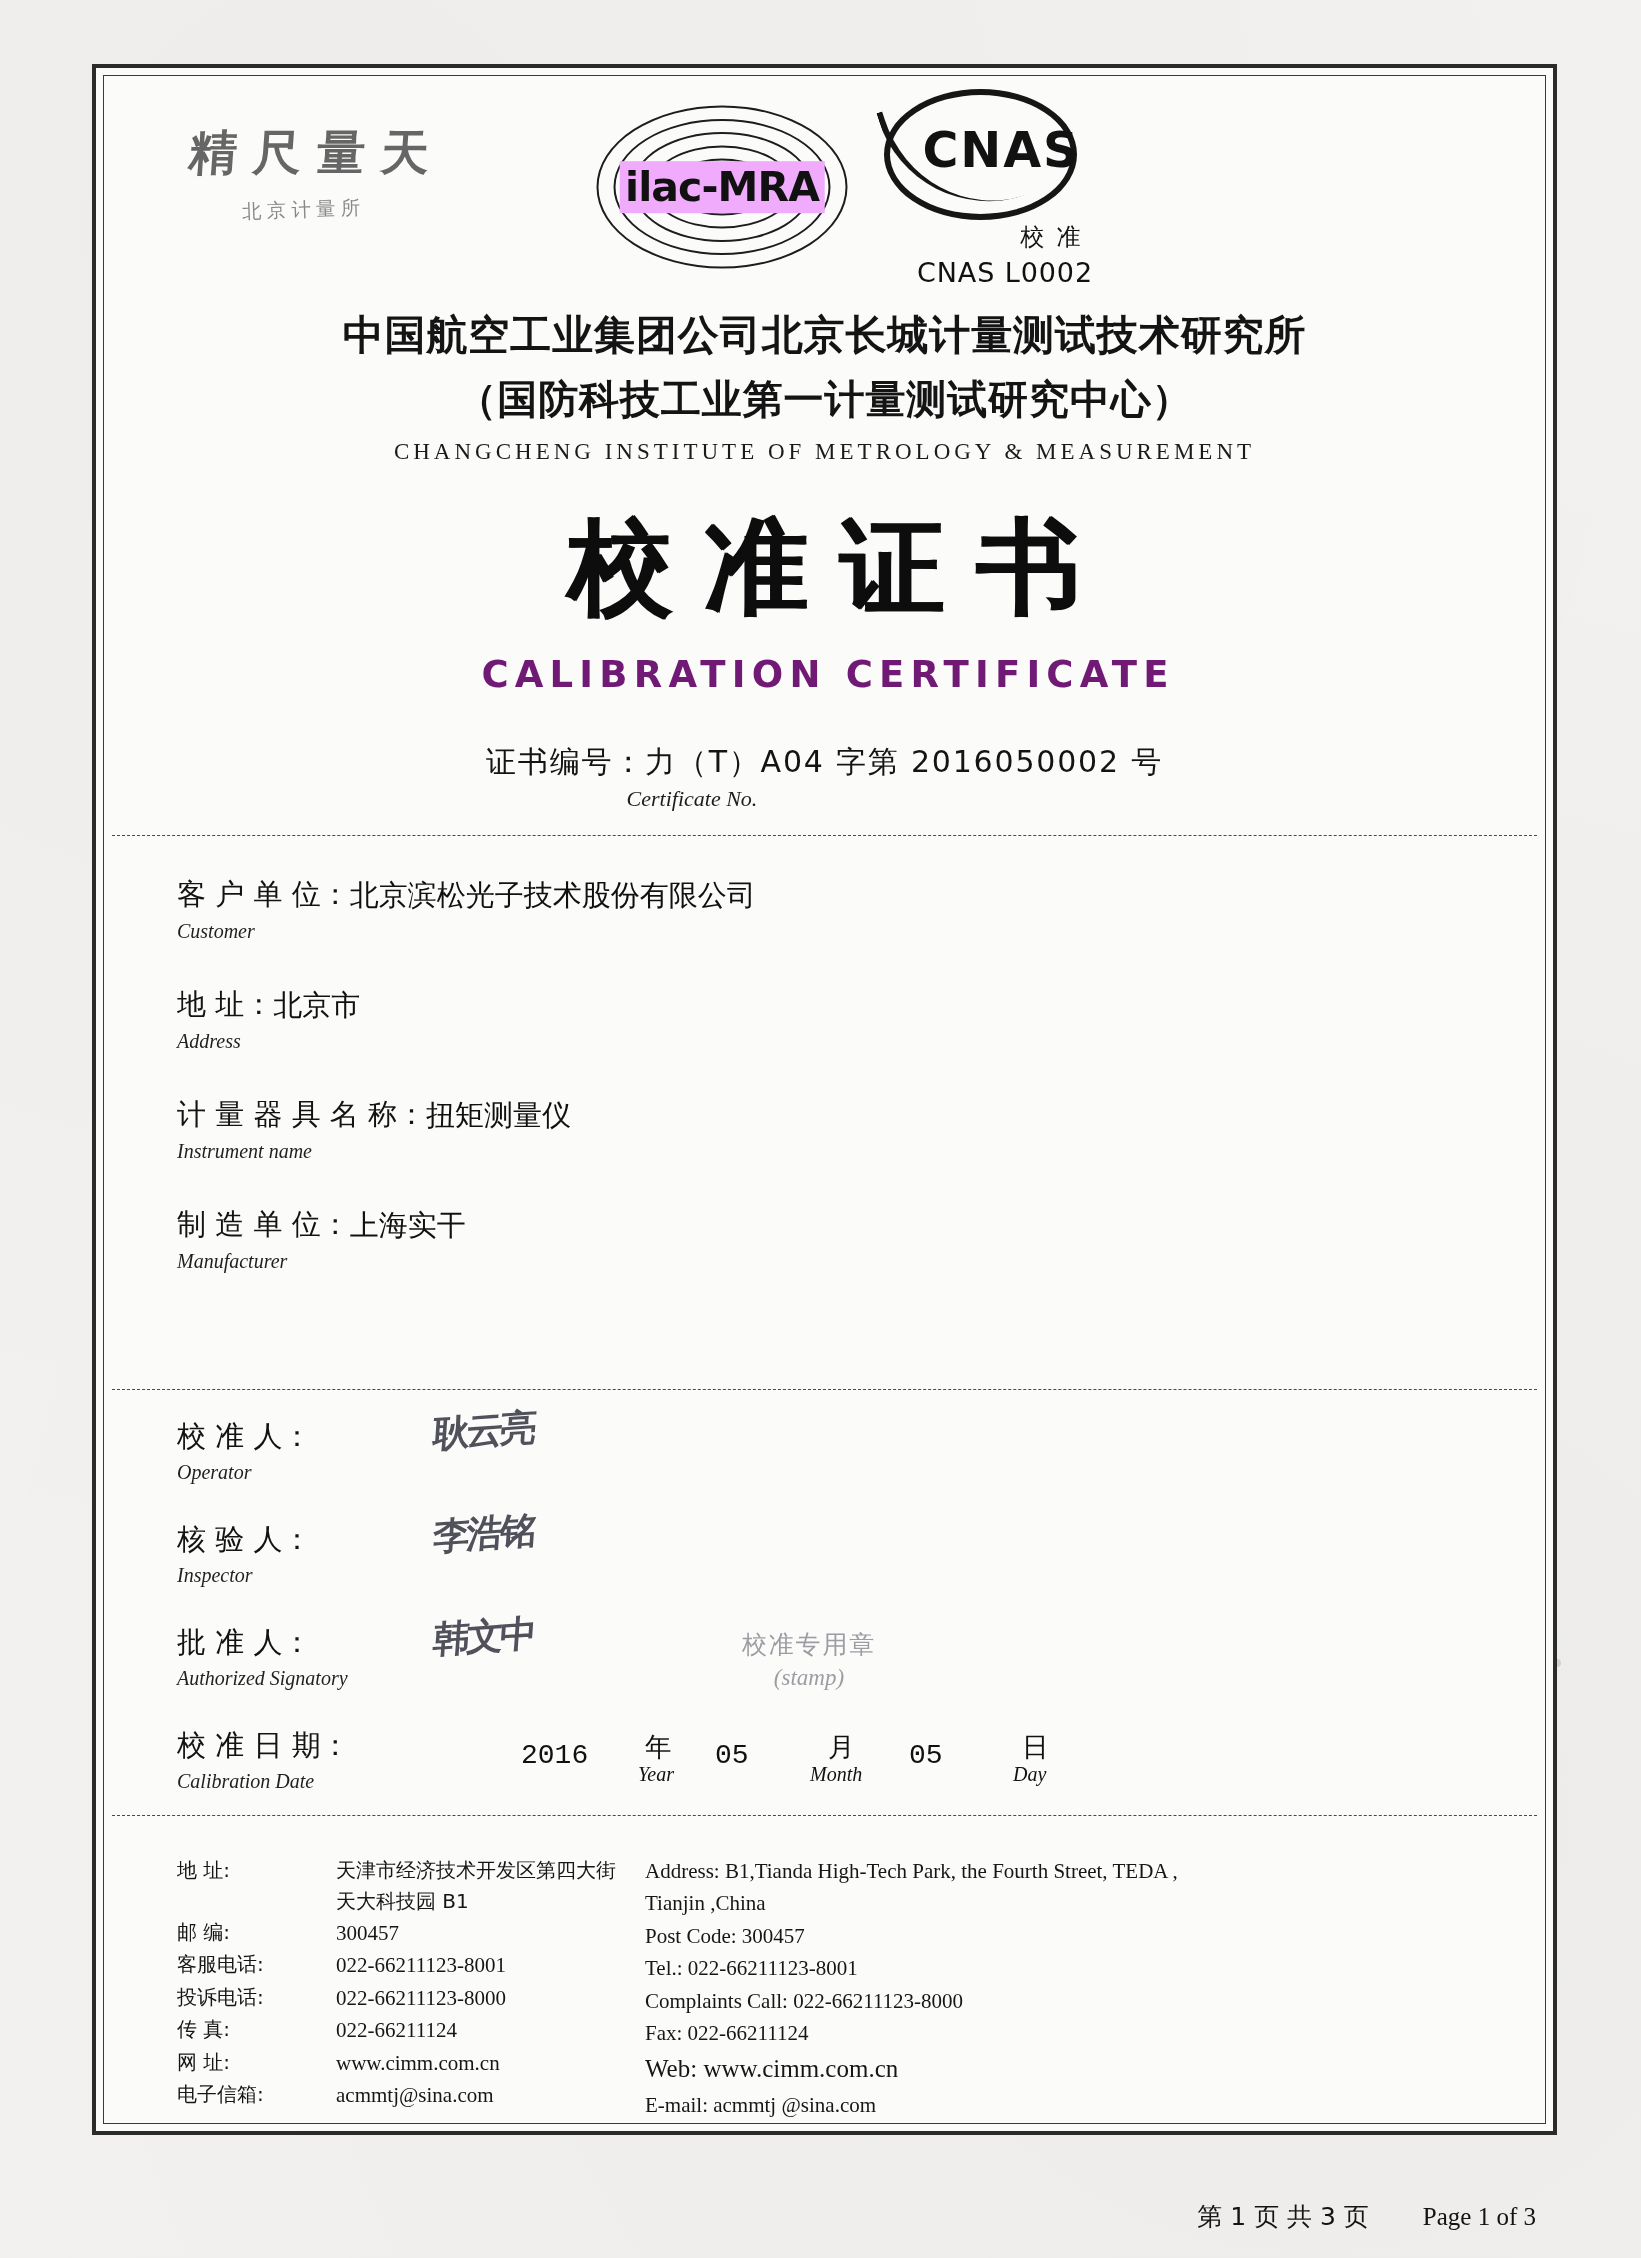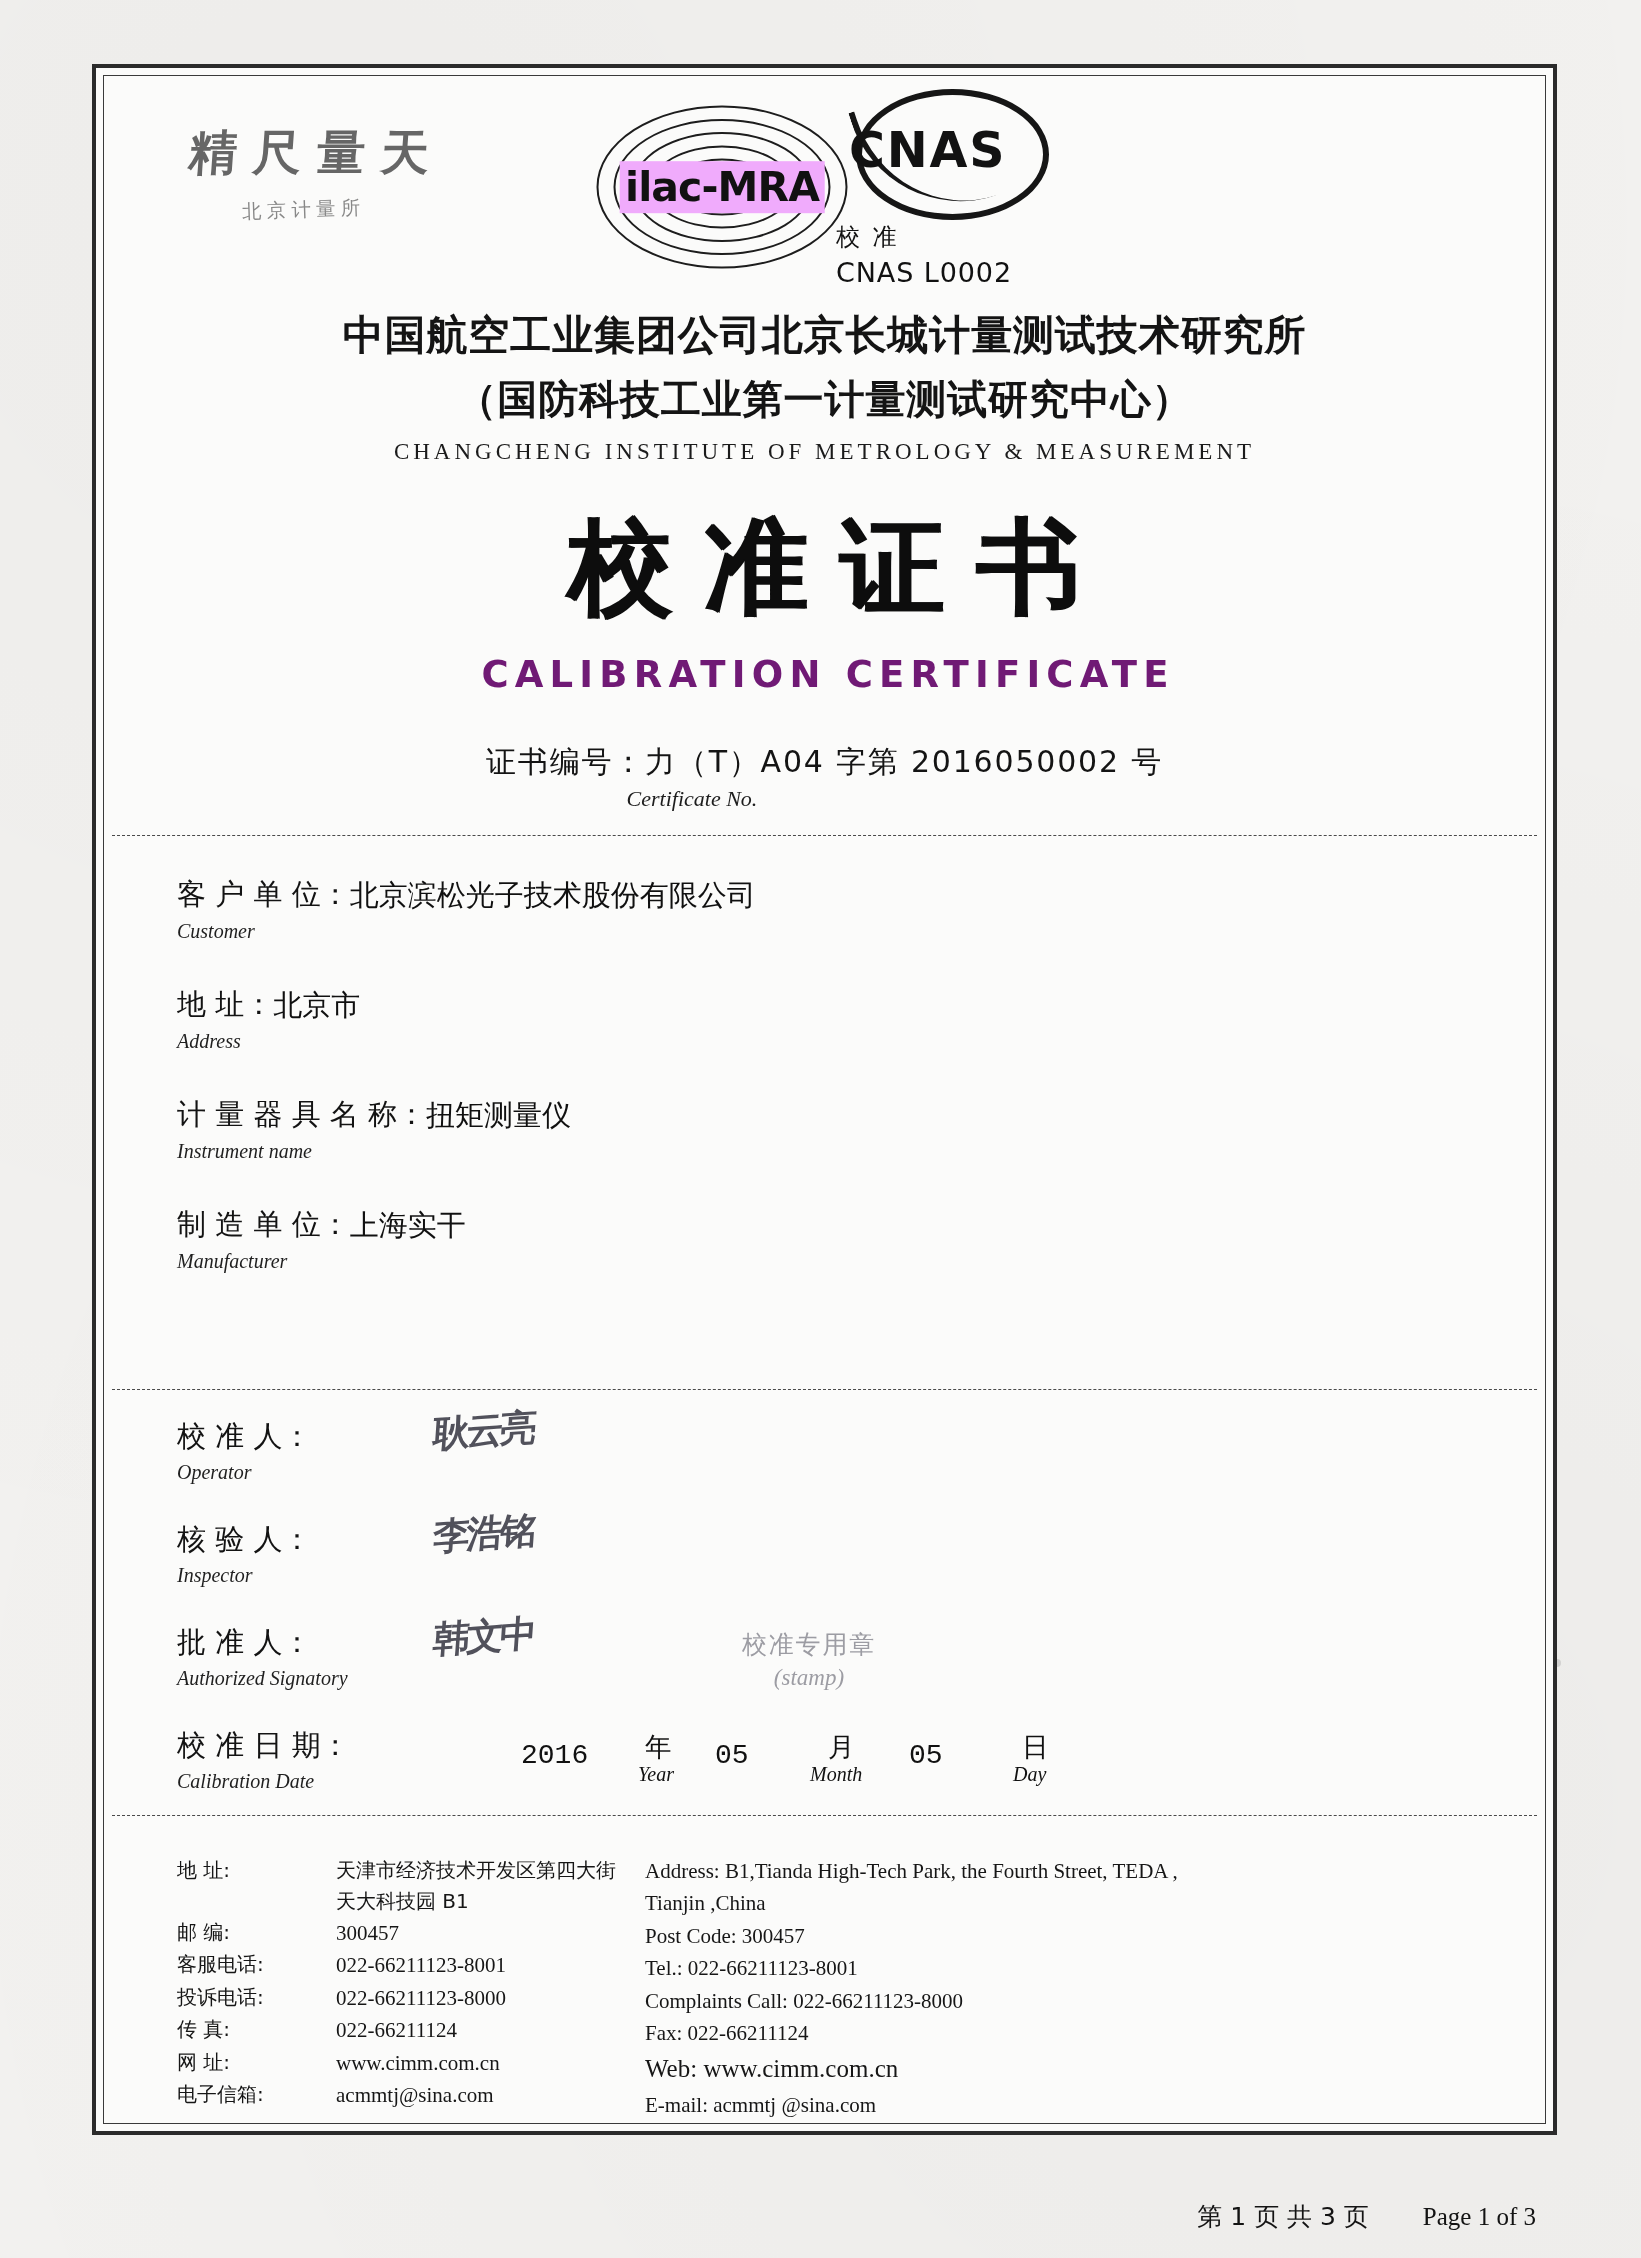--- a/index.html
+++ b/index.html
@@ -109,25 +109,25 @@
     font-family: "DejaVu Sans", sans-serif;
     font-weight: 800;
     font-size: 41px;
     letter-spacing: -0.9px;
     background: #f0abfc;
     padding: 1.8px 5.3px;
     white-space: nowrap;
   }
   .cnas {
     position: absolute;
-    left: 740px;
+    left: 768px;
     top: 19.4px;
     width: 229px;
     height: 203px;
-    text-align: left;
+    text-align: right;
   }
   .cnas-mark {
     position: relative;
     width: 203px;
     height: 132px;
     margin: 0 auto;
   }
   .cnas-mark .ring {
     position: absolute;
     left: 7px;

